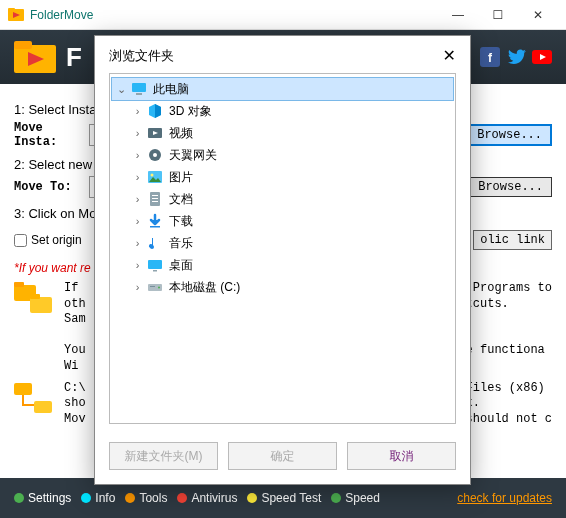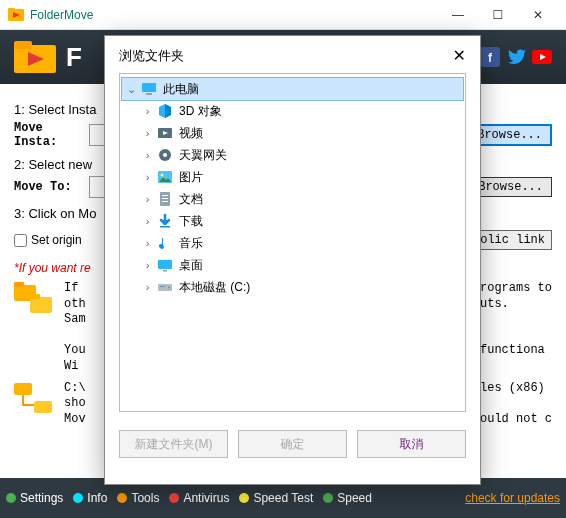--- a/index.html
+++ b/index.html
@@ -20,36 +20,36 @@
 .brw{font-family:Liberation Mono, monospace;padding:2px 8px;border:1px solid #333;background:#e8e8e8}
 .brw.sel{border:2px solid #0078d7;background:#cde6ff}
 .sym{font-family:"Courier New",monospace;padding:2px 6px;border:1px solid #666}
 .sec{margin:8px 0 4px 0;font-size:13px}
 .chk{display:flex;align-items:center;font-family:"Courier New",monospace;margin:8px 0}
 .chk input{margin-right:4px}
 .red{color:#d00;font-style:italic;margin:6px 0}
 .info{display:flex;margin:6px 0}
 .info-icon{width:40px;height:36px;margin-right:10px}
 .info-txt{font-family:"Courier New",monospace;white-space:pre;line-height:1.3}
-.status{position:absolute;bottom:0;left:0;right:0;height:40px;background:#2e3942;display:flex;align-items:center;padding:0 6px;color:#fff;font-size:12px}
+.status{position:absolute;bottom:0;left:0;right:0;height:40px;background:#2e3942;display:flex;align-items:center;padding:0 14px;color:#fff;font-size:12px}
 .sbtn{display:flex;align-items:center;margin-right:10px}
 .dot{width:10px;height:10px;border-radius:50%;margin-right:4px}
 .upd{color:#ff9800;text-decoration:underline;margin-left:auto}
 
-.dialog{position:absolute;left:104px;top:35px;width:377px;height:450px;background:#fff;border:1px solid #888;box-shadow:0 5px 25px rgba(0,0,0,.35);display:flex;flex-direction:column}
+.dialog{position:absolute;left:94px;top:35px;width:377px;height:450px;background:#fff;border:1px solid #888;box-shadow:0 5px 25px rgba(0,0,0,.35);display:flex;flex-direction:column}
 .dlg-head{display:flex;align-items:center;padding:10px 14px 8px 14px}
 .dlg-title{font-size:13px;flex:1}
 .dlg-close{font-size:16px;cursor:pointer}
 .dlg-body{flex:1;margin:0 14px 10px 14px;border:1px solid #bbb;overflow:auto;padding:4px 2px}
 .tree-item{display:flex;align-items:center;height:22px;padding-left:4px}
 .tree-item.child{padding-left:20px}
 .exp{width:11px;text-align:center;color:#666;margin-right:4px;font-size:11px}
 .ti{width:16px;height:16px;margin-right:6px;display:flex;align-items:center;justify-content:center}
 .tree-item.sel{background:#cde6ff;outline:1px solid #7ab8e8}
-.dlg-foot{display:flex;gap:10px;padding:8px 14px 26px 14px}
+.dlg-foot{display:flex;gap:10px;padding:8px 14px 14px 14px}
 .dbtn{flex:1;height:28px;border:1px solid #bbb;background:#f3f3f3;color:#701a75;display:flex;align-items:center;justify-content:center}
 .dbtn.dis{color:#aaa}
 </style>
 </head>
 <body>
 
 <div class="titlebar">
   <svg class="app-icon" viewBox="0 0 16 16">
       <rect width="16" height="12" y="2" rx="1" fill="#ffb300"></rect>
       <rect width="7" height="3" y="1" rx="1" fill="#ffb300"></rect>

